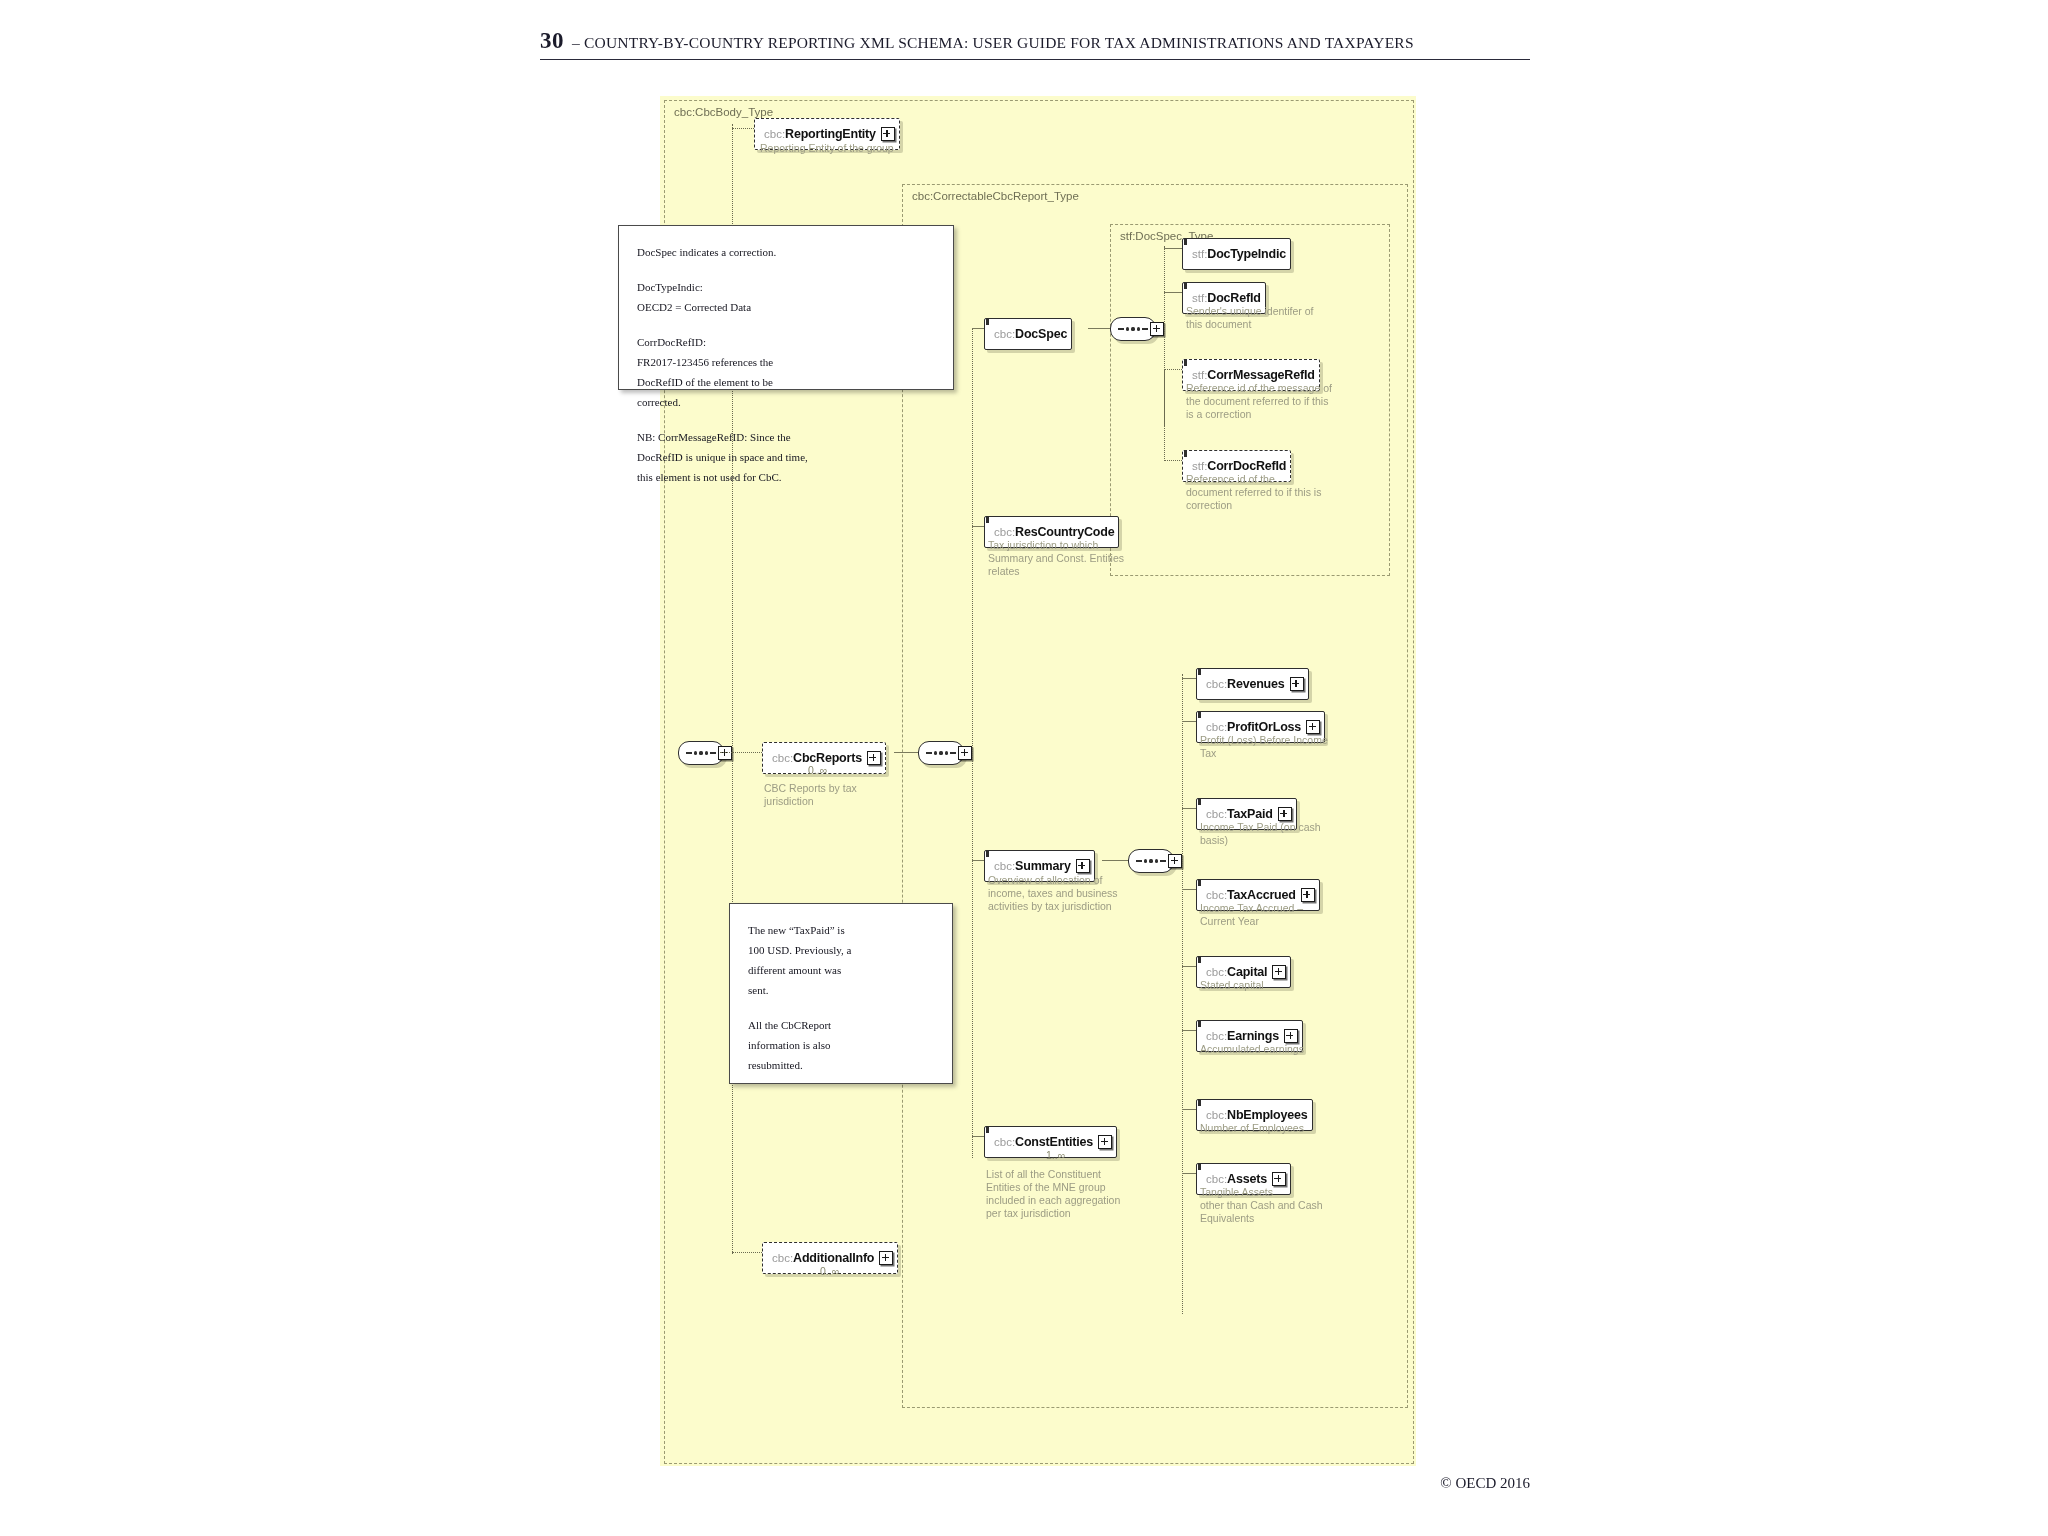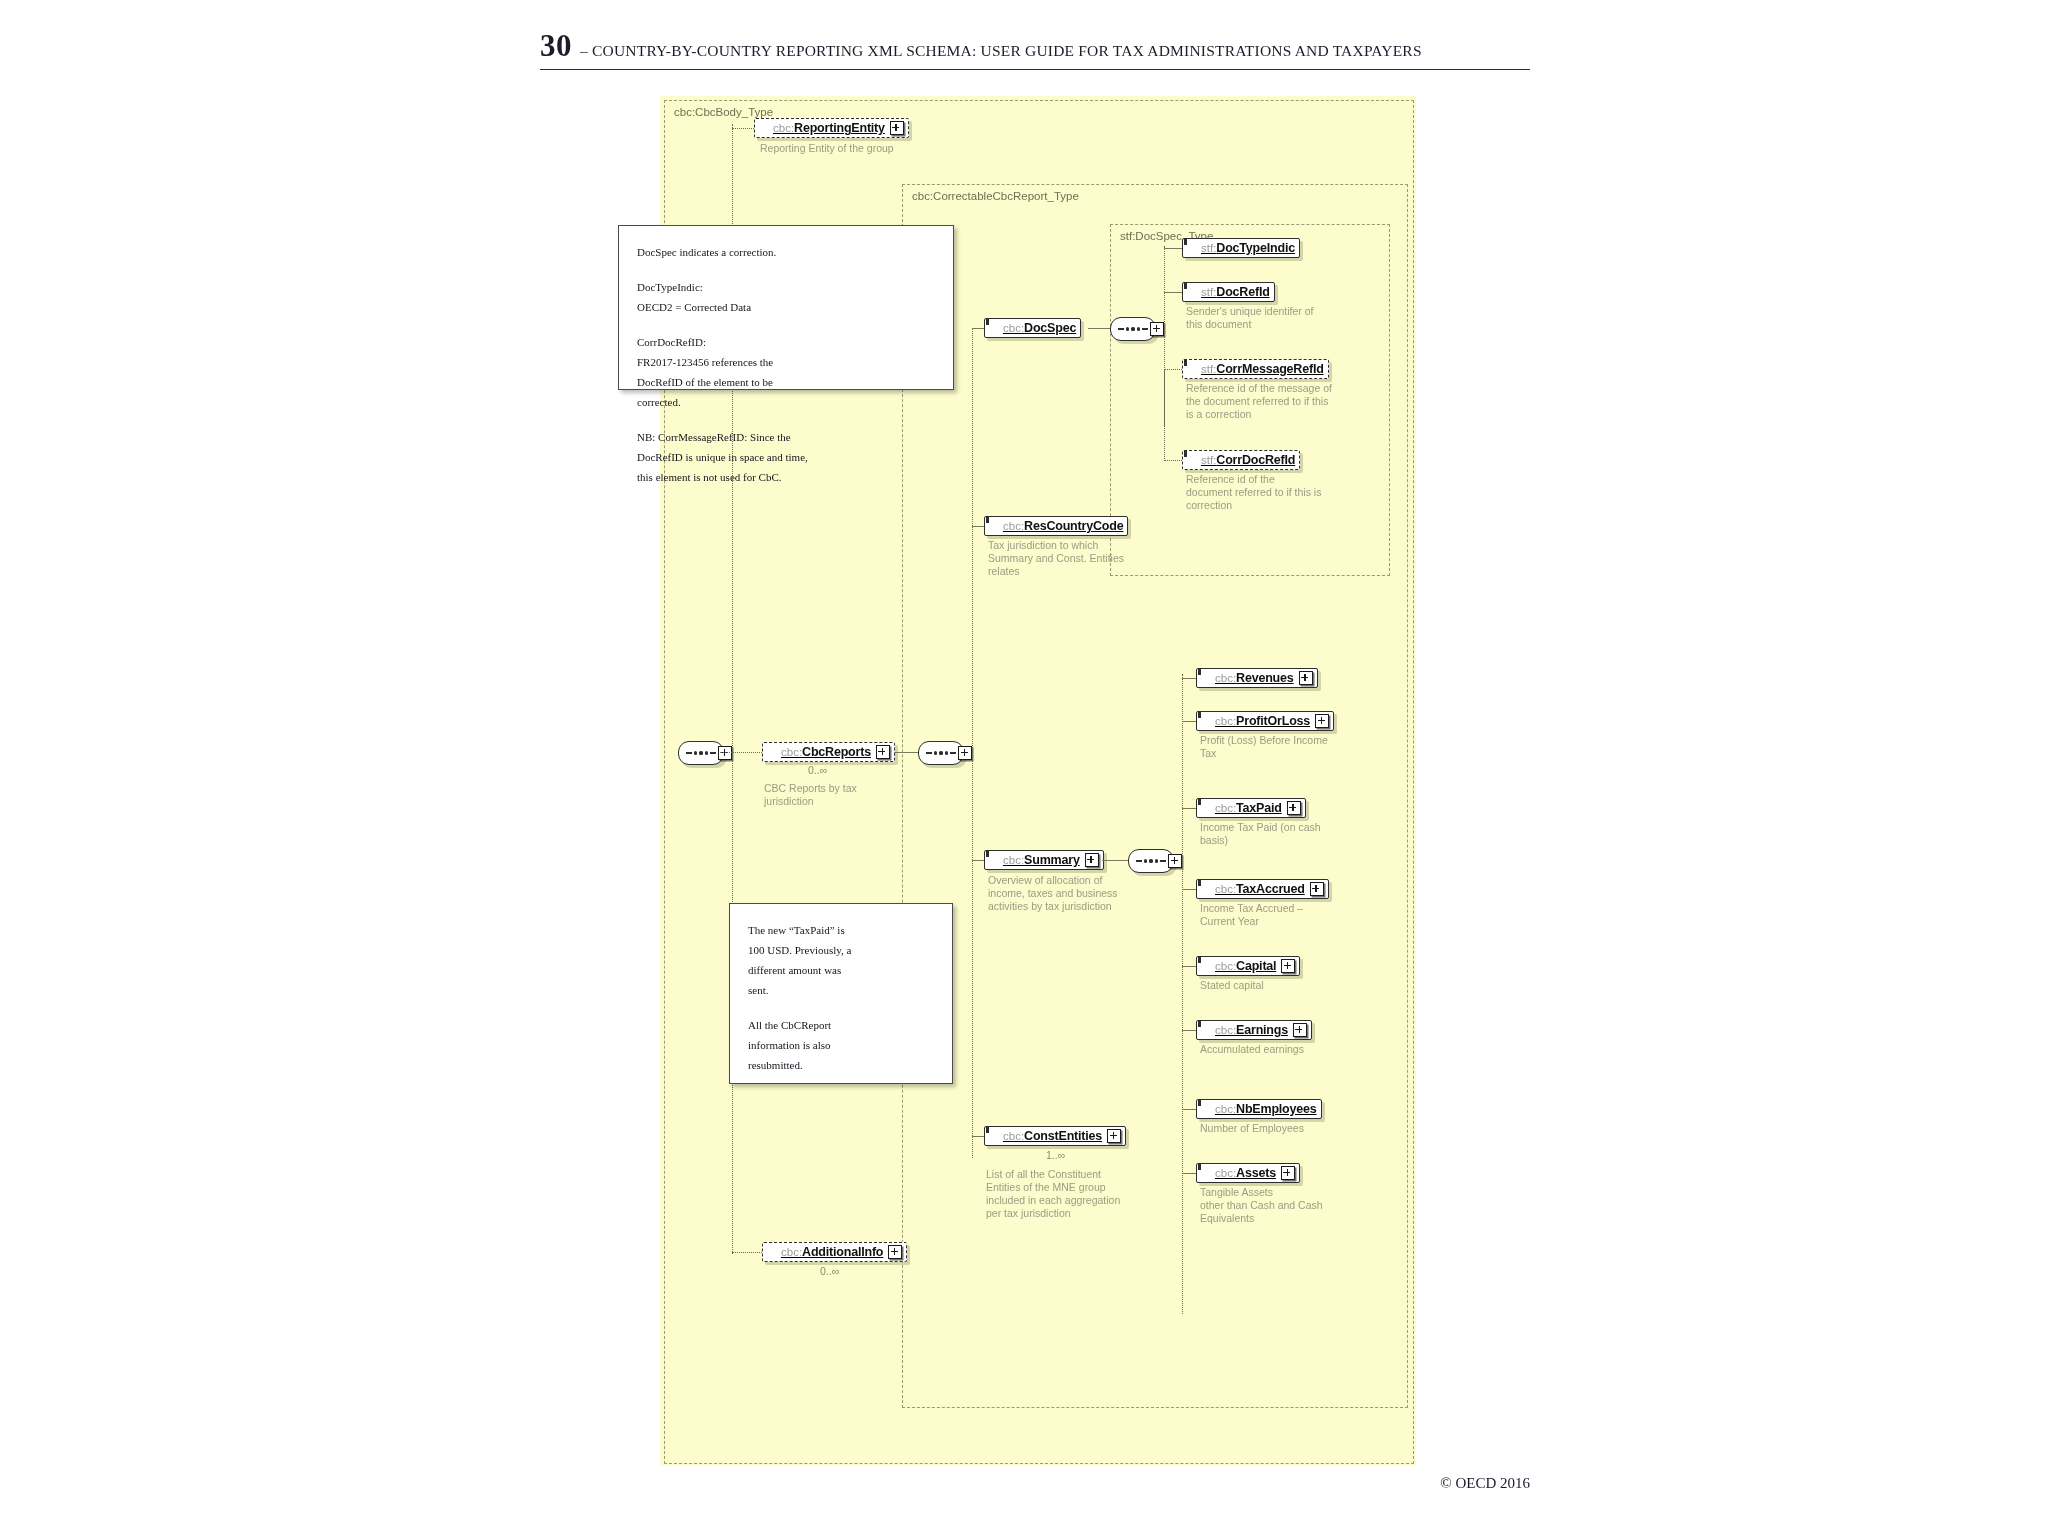--- a/index.html
+++ b/index.html
@@ -3,21 +3,21 @@
 <meta charset="utf-8">
 <style>
   html,body{margin:0;padding:0;background:#ffffff;}
   body{width:2048px;height:1536px;position:relative;overflow:hidden;
        font-family:"Liberation Sans",sans-serif;}
 
   
   .page-header{position:absolute;left:540px;top:28px;width:990px;}
   .page-header .hdr-line{display:flex;align-items:baseline;
        font-family:"Liberation Serif",serif;color:#1b1b2b;}
-  .page-header .pagenum{font-size:31px;font-weight:bold;letter-spacing:.5px;}
+  .page-header .pagenum{font-size:23px;font-weight:bold;letter-spacing:.5px;}
   .page-header .hdr-title{font-size:15.5px;letter-spacing:.2px;margin-left:8px;
        font-variant:small-caps;text-transform:uppercase;}
   .page-header .rule{margin-top:5px;border-bottom:1.4px solid #2a2a3a;width:100%;}
 
   .page-footer{position:absolute;right:518px;bottom:44px;
        font-family:"Liberation Serif",serif;font-size:15px;color:#1b1b2b;}
 
   
   .diagram{position:absolute;left:660px;top:96px;width:756px;height:1370px;
        background:#fcfccc;}
@@ -28,22 +28,22 @@
 
   
   .ln{position:absolute;background:#7a7a5c;}
   .ln.h{height:1.2px;}
   .ln.dot-h{height:0;border-top:1.4px dotted #6b6b50;background:none;}
   .ln.dot-v{width:0;border-left:1.4px dotted #6b6b50;background:none;}
 
   
   .node{position:absolute;display:flex;align-items:center;
         background:#ffffff;border:1.5px solid #2e2e2e;border-radius:2px;
-        padding:2px 4px 2px 18px;box-shadow:3px 3px 0 rgba(120,120,90,.30);
-        white-space:nowrap;height:20px;box-sizing:border-box;text-decoration:underline;}
+        padding:2px 4px 2px 9px;box-shadow:3px 3px 0 rgba(120,120,90,.30);
+        white-space:nowrap;height:32px;box-sizing:border-box;}
   .node.opt{border:1.5px dashed #2e2e2e;}
   .node .pfx{font-size:11.5px;color:#9b9b9b;font-weight:normal;}
   .node .nm{font-size:12.5px;color:#111;font-weight:bold;letter-spacing:-.2px;}
   .node .tick{position:absolute;left:1px;top:-1px;width:3px;height:7px;
               background:#2e2e2e;}
   .plus{display:inline-block;width:12px;height:12px;margin-left:5px;
         border:1.4px solid #1a1a1a;position:relative;background:#fff;
         box-shadow:1.5px 1.5px 0 rgba(0,0,0,.55);flex:none;}
   .plus:before,.plus:after{content:"";position:absolute;background:#1a1a1a;}
   .plus:before{left:1.5px;top:4.6px;width:7px;height:1.4px;}

